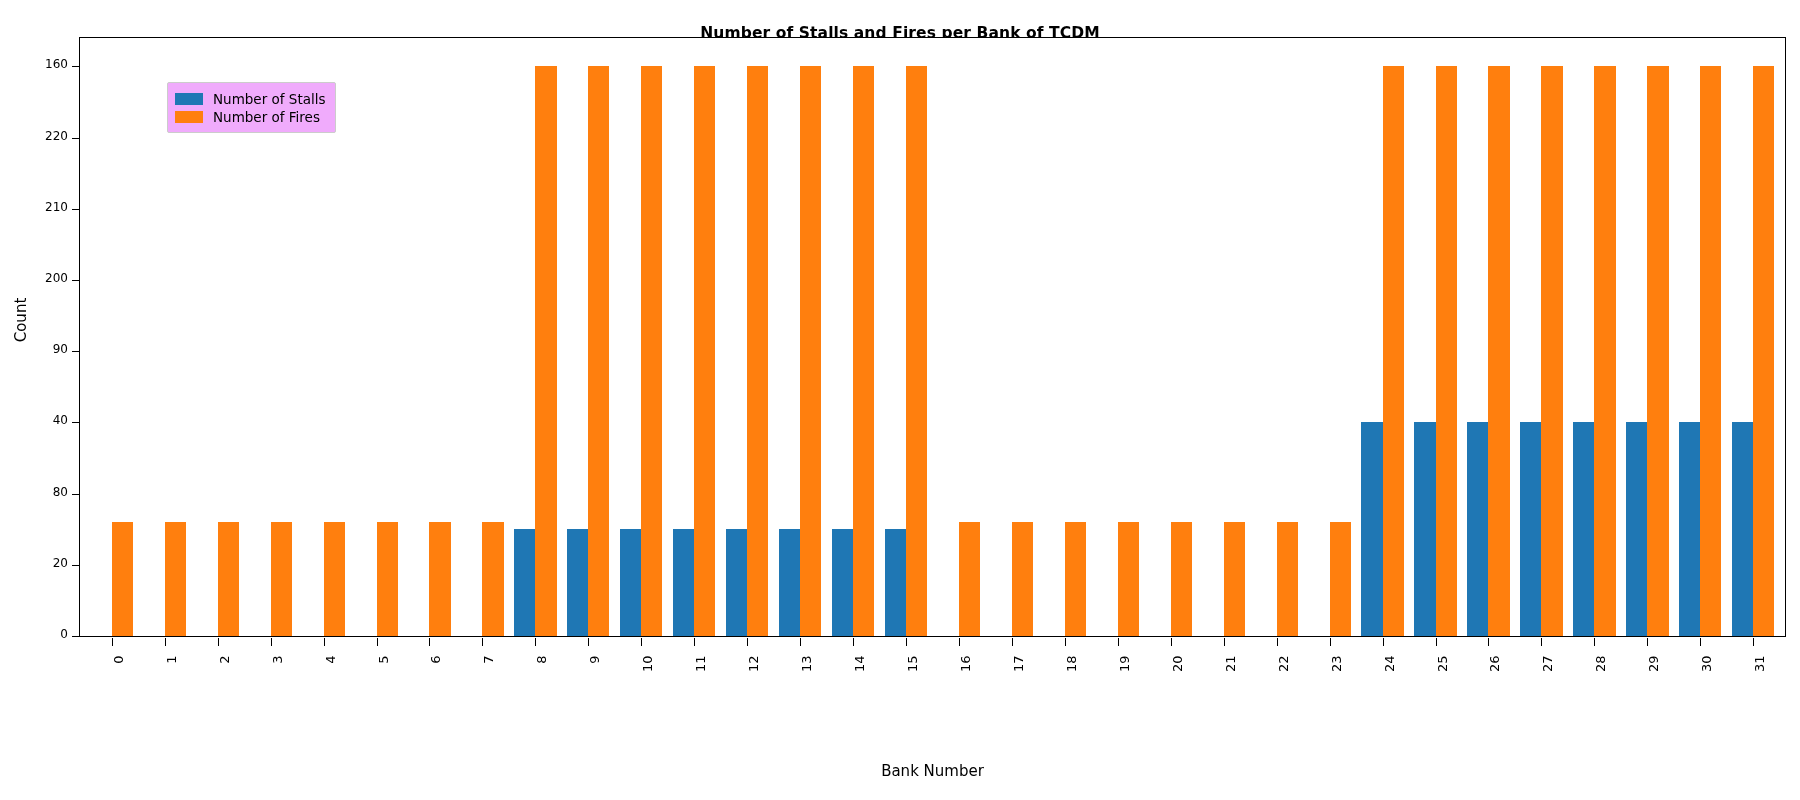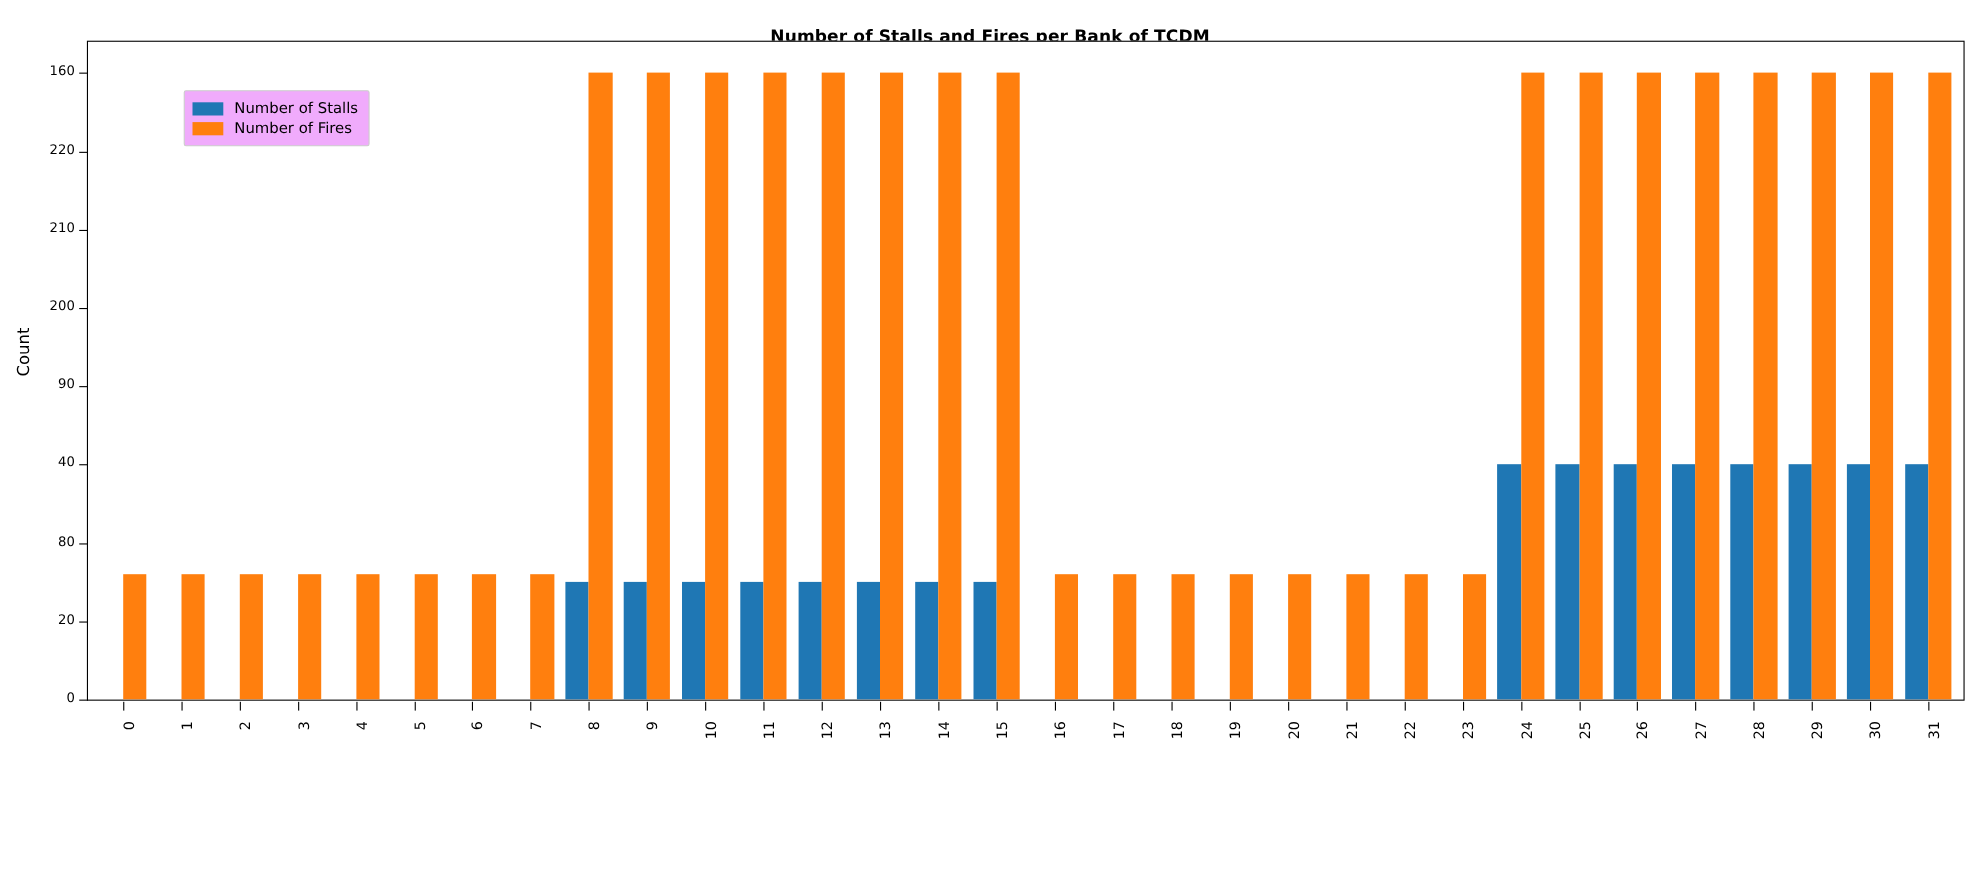--- a/index.html
+++ b/index.html
@@ -149,20 +149,21 @@
   }
 </style>
 </head>
 <body>
 
 <div id="figure">
 
   <div id="chart-title">Number of Stalls and Fires per Bank of TCDM</div>
 
   <div id="ylabel">Count</div>
+  <div id="xlabel">Bank Number</div>
 
   <div id="axes">
     <div id="plot-area">
         <div class="bar bar-stalls" style="left: 434.193px; width: 21.1801px; height: 106.786px; background: rgb(31, 119, 180);"></div>
         <div class="bar bar-stalls" style="left: 487.143px; width: 21.1801px; height: 106.786px; background: rgb(31, 119, 180);"></div>
         <div class="bar bar-stalls" style="left: 540.093px; width: 21.1801px; height: 106.786px; background: rgb(31, 119, 180);"></div>
         <div class="bar bar-stalls" style="left: 593.043px; width: 21.1801px; height: 106.786px; background: rgb(31, 119, 180);"></div>
         <div class="bar bar-stalls" style="left: 645.994px; width: 21.1801px; height: 106.786px; background: rgb(31, 119, 180);"></div>
         <div class="bar bar-stalls" style="left: 698.944px; width: 21.1801px; height: 106.786px; background: rgb(31, 119, 180);"></div>
         <div class="bar bar-stalls" style="left: 751.894px; width: 21.1801px; height: 106.786px; background: rgb(31, 119, 180);"></div>

